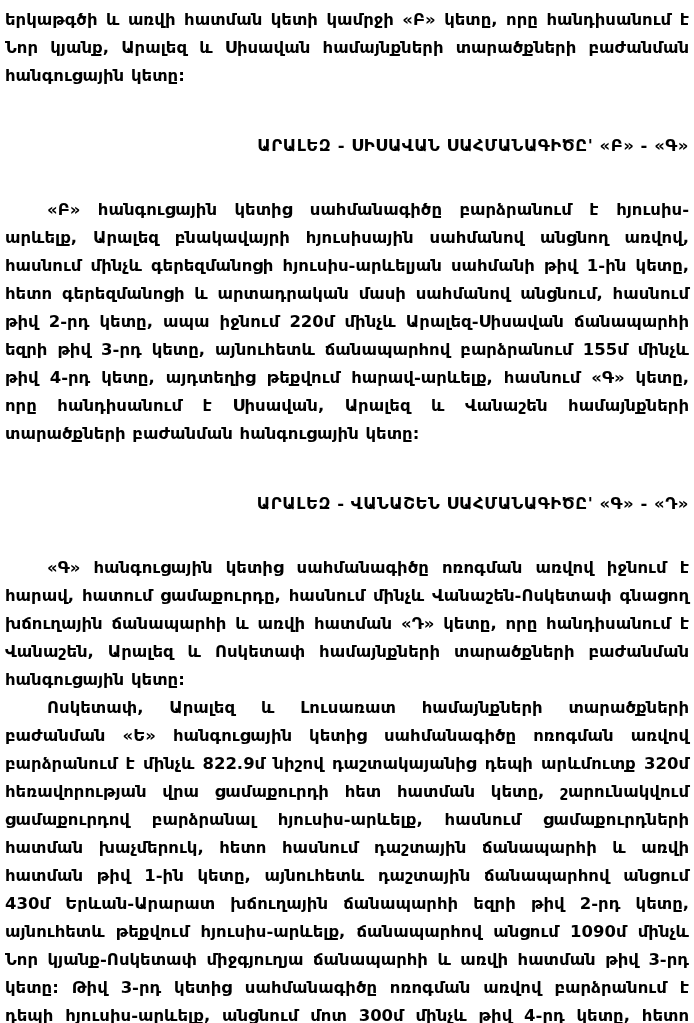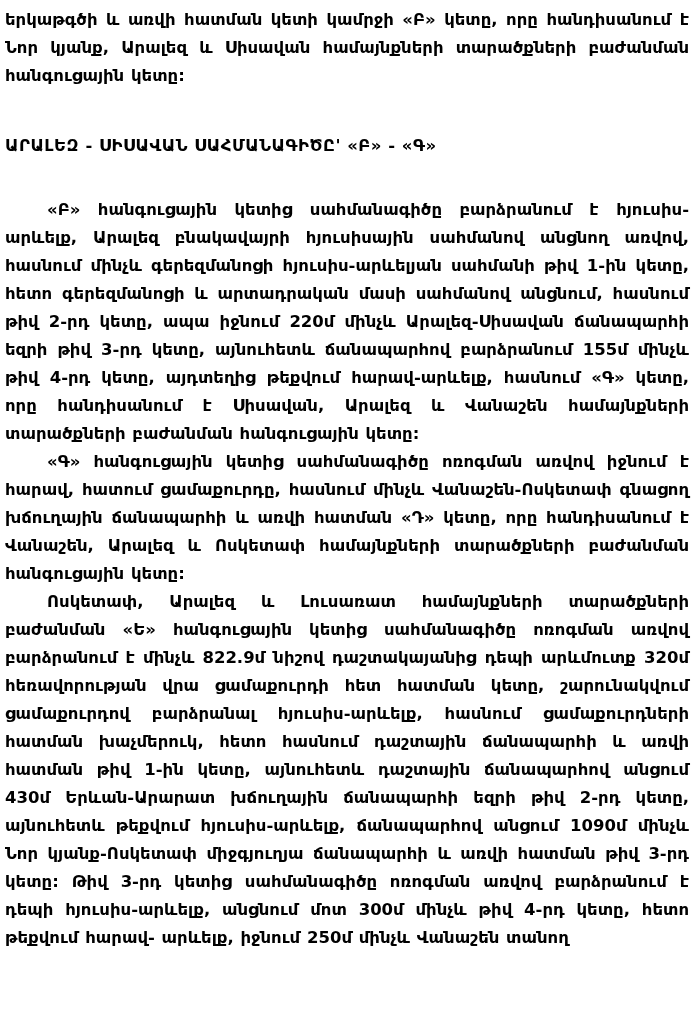--- a/index.html
+++ b/index.html
@@ -26,37 +26,38 @@
     margin: 0;
     text-align: justify;
     text-indent: 42px;
     word-spacing: 1px;
   }
   .body-text.no-indent {
     text-indent: 0;
   }
   .section-heading {
     margin: 42px 0 36px 0;
-    text-align: left;
+    text-align: right;
     font-size: 16.5px;
     font-weight: bold;
     letter-spacing: 0.5px;
     white-space: nowrap;
   }
 </style>
 </head>
 <body>
 
 <div class="page">
 
   <p class="body-text no-indent">երկաթգծի և առվի հատման կետի կամրջի «Բ» կետը, որը հանդիսանում է Նոր կյանք, Արալեզ և Սիսավան համայնքների տարածքների բաժանման հանգուցային կետը:</p>
 
   <h2 class="section-heading">ԱՐԱԼԵԶ - ՍԻՍԱՎԱՆ ՍԱՀՄԱՆԱԳԻԾԸ'  «Բ» - «Գ»</h2>
 
   <p class="body-text">«Բ» հանգուցային կետից սահմանագիծը բարձրանում է հյուսիս-արևելք, Արալեզ բնակավայրի հյուսիսային սահմանով անցնող առվով, հասնում մինչև գերեզմանոցի հյուսիս-արևելյան սահմանի թիվ 1-ին կետը, հետո գերեզմանոցի և արտադրական մասի սահմանով անցնում, հասնում թիվ 2-րդ կետը, ապա իջնում 220մ մինչև Արալեզ-Սիսավան ճանապարհի եզրի թիվ 3-րդ կետը, այնուհետև ճանապարհով բարձրանում 155մ մինչև թիվ 4-րդ կետը, այդտեղից թեքվում հարավ-արևելք, հասնում «Գ» կետը, որը հանդիսանում է Սիսավան, Արալեզ և Վանաշեն համայնքների տարածքների բաժանման հանգուցային կետը:</p>
 
+  <h2 class="section-heading">ԱՐԱԼԵԶ - ՎԱՆԱՇԵՆ ՍԱՀՄԱՆԱԳԻԾԸ'  «Գ» - «Դ»</h2>
 
   <p class="body-text">«Գ» հանգուցային կետից սահմանագիծը ոռոգման առվով իջնում է հարավ, հատում ցամաքուրդը, հասնում մինչև Վանաշեն-Ոսկետափ գնացող խճուղային ճանապարհի և առվի հատման «Դ» կետը, որը հանդիսանում է Վանաշեն, Արալեզ և Ոսկետափ համայնքների տարածքների բաժանման հանգուցային կետը:</p>
 
 
   <p class="body-text">Ոսկետափ, Արալեզ և Լուսառատ համայնքների տարածքների բաժանման «Ե» հանգուցային կետից սահմանագիծը ոռոգման առվով բարձրանում է մինչև 822.9մ նիշով դաշտակայանից դեպի արևմուտք 320մ հեռավորության վրա ցամաքուրդի հետ հատման կետը, շարունակվում ցամաքուրդով բարձրանալ հյուսիս-արևելք, հասնում ցամաքուրդների հատման խաչմերուկ, հետո հասնում դաշտային ճանապարհի և առվի հատման թիվ 1-ին կետը, այնուհետև դաշտային ճանապարհով անցում 430մ Երևան-Արարատ խճուղային ճանապարհի եզրի թիվ 2-րդ կետը, այնուհետև թեքվում հյուսիս-արևելք, ճանապարհով անցում 1090մ մինչև Նոր կյանք-Ոսկետափ միջգյուղյա ճանապարհի և առվի հատման թիվ 3-րդ կետը: Թիվ 3-րդ կետից սահմանագիծը ոռոգման առվով բարձրանում է դեպի հյուսիս-արևելք, անցնում մոտ 300մ մինչև թիվ 4-րդ կետը, հետո թեքվում հարավ- արևելք, իջնում 250մ մինչև Վանաշեն տանող</p>
 
 </div>
 
 </body></html>

